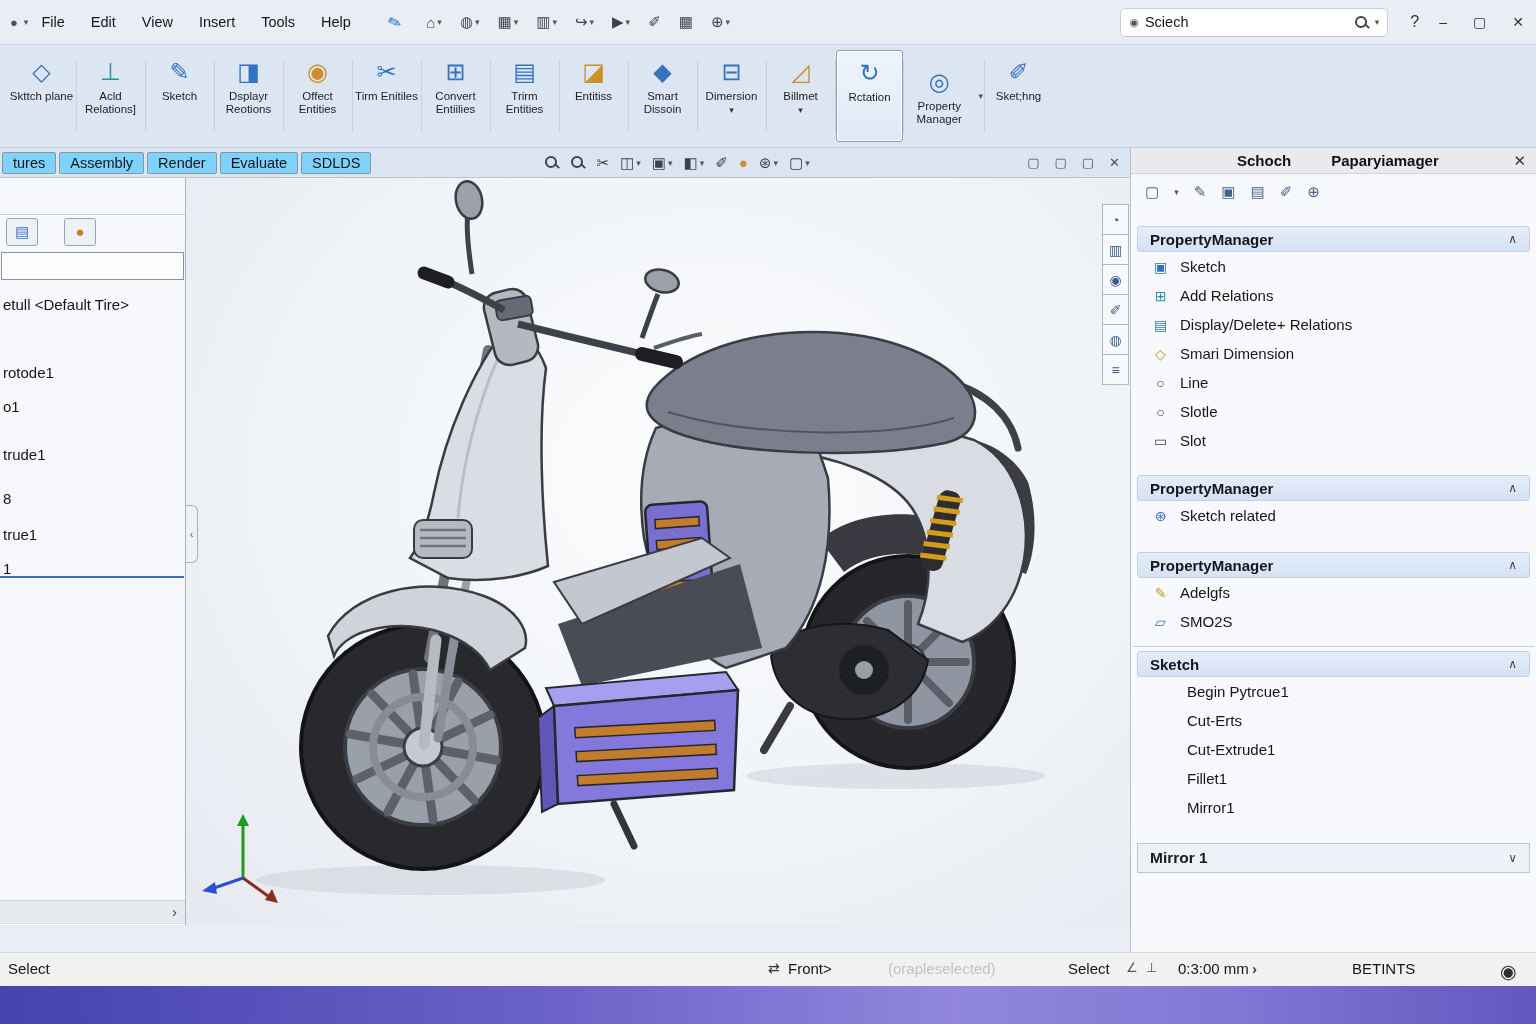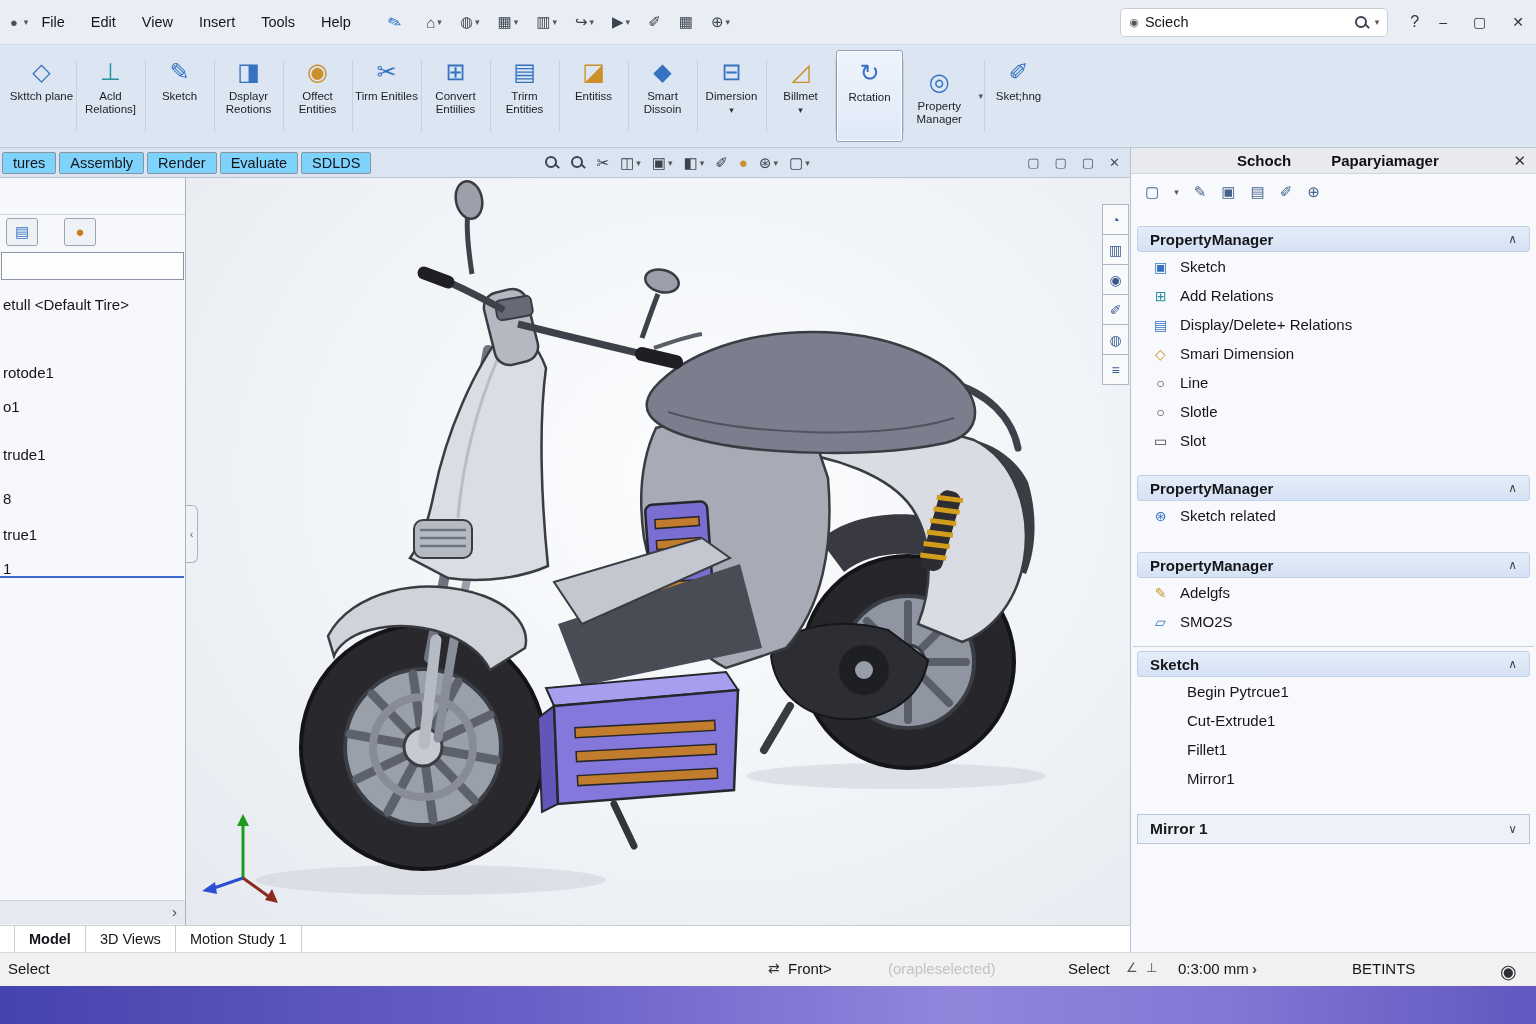--- a/index.html
+++ b/index.html
@@ -515,41 +515,39 @@
 
     <div class="rp-sec">
       <div class="rp-sechead">
         <span>Sketch</span>
         <span class="rp-chev">∧</span>
       </div>
       <div class="rp-item rp-sub">
           <span>Begin Pytrcue1</span>
         </div>
       <div class="rp-item rp-sub">
+          <span>Cut-Erts</span>
+        </div>
+      <div class="rp-item rp-sub">
           <span>Cut-Extrude1</span>
         </div>
       <div class="rp-item rp-sub">
           <span>Fillet1</span>
         </div>
       <div class="rp-item rp-sub">
           <span>Mirror1</span>
         </div>
     </div>
 
     <div class="rp-footer">
       <span>Mirror 1</span>
       <span class="rp-chev">∨</span>
     </div>
   </div>
 
-  <div class="bstrip">
-    <div class="btab">Model</div>
-    <div class="btab">3D Views</div>
-    <div class="btab">Motion Study 1</div>
-  </div>
 
   <div class="status">
     <span class="st-mode">Select</span>
     <span class="st-viewic">⇄</span>
     <span class="st-view">Front&gt;</span>
     <span class="st-hint">(orapleselected)</span>
     <span class="st-sel2">Select</span>
     <span class="st-ica">∠</span>
     <span class="st-icb">⊥</span>
     <span class="st-dim">0:3:00 mm</span>

